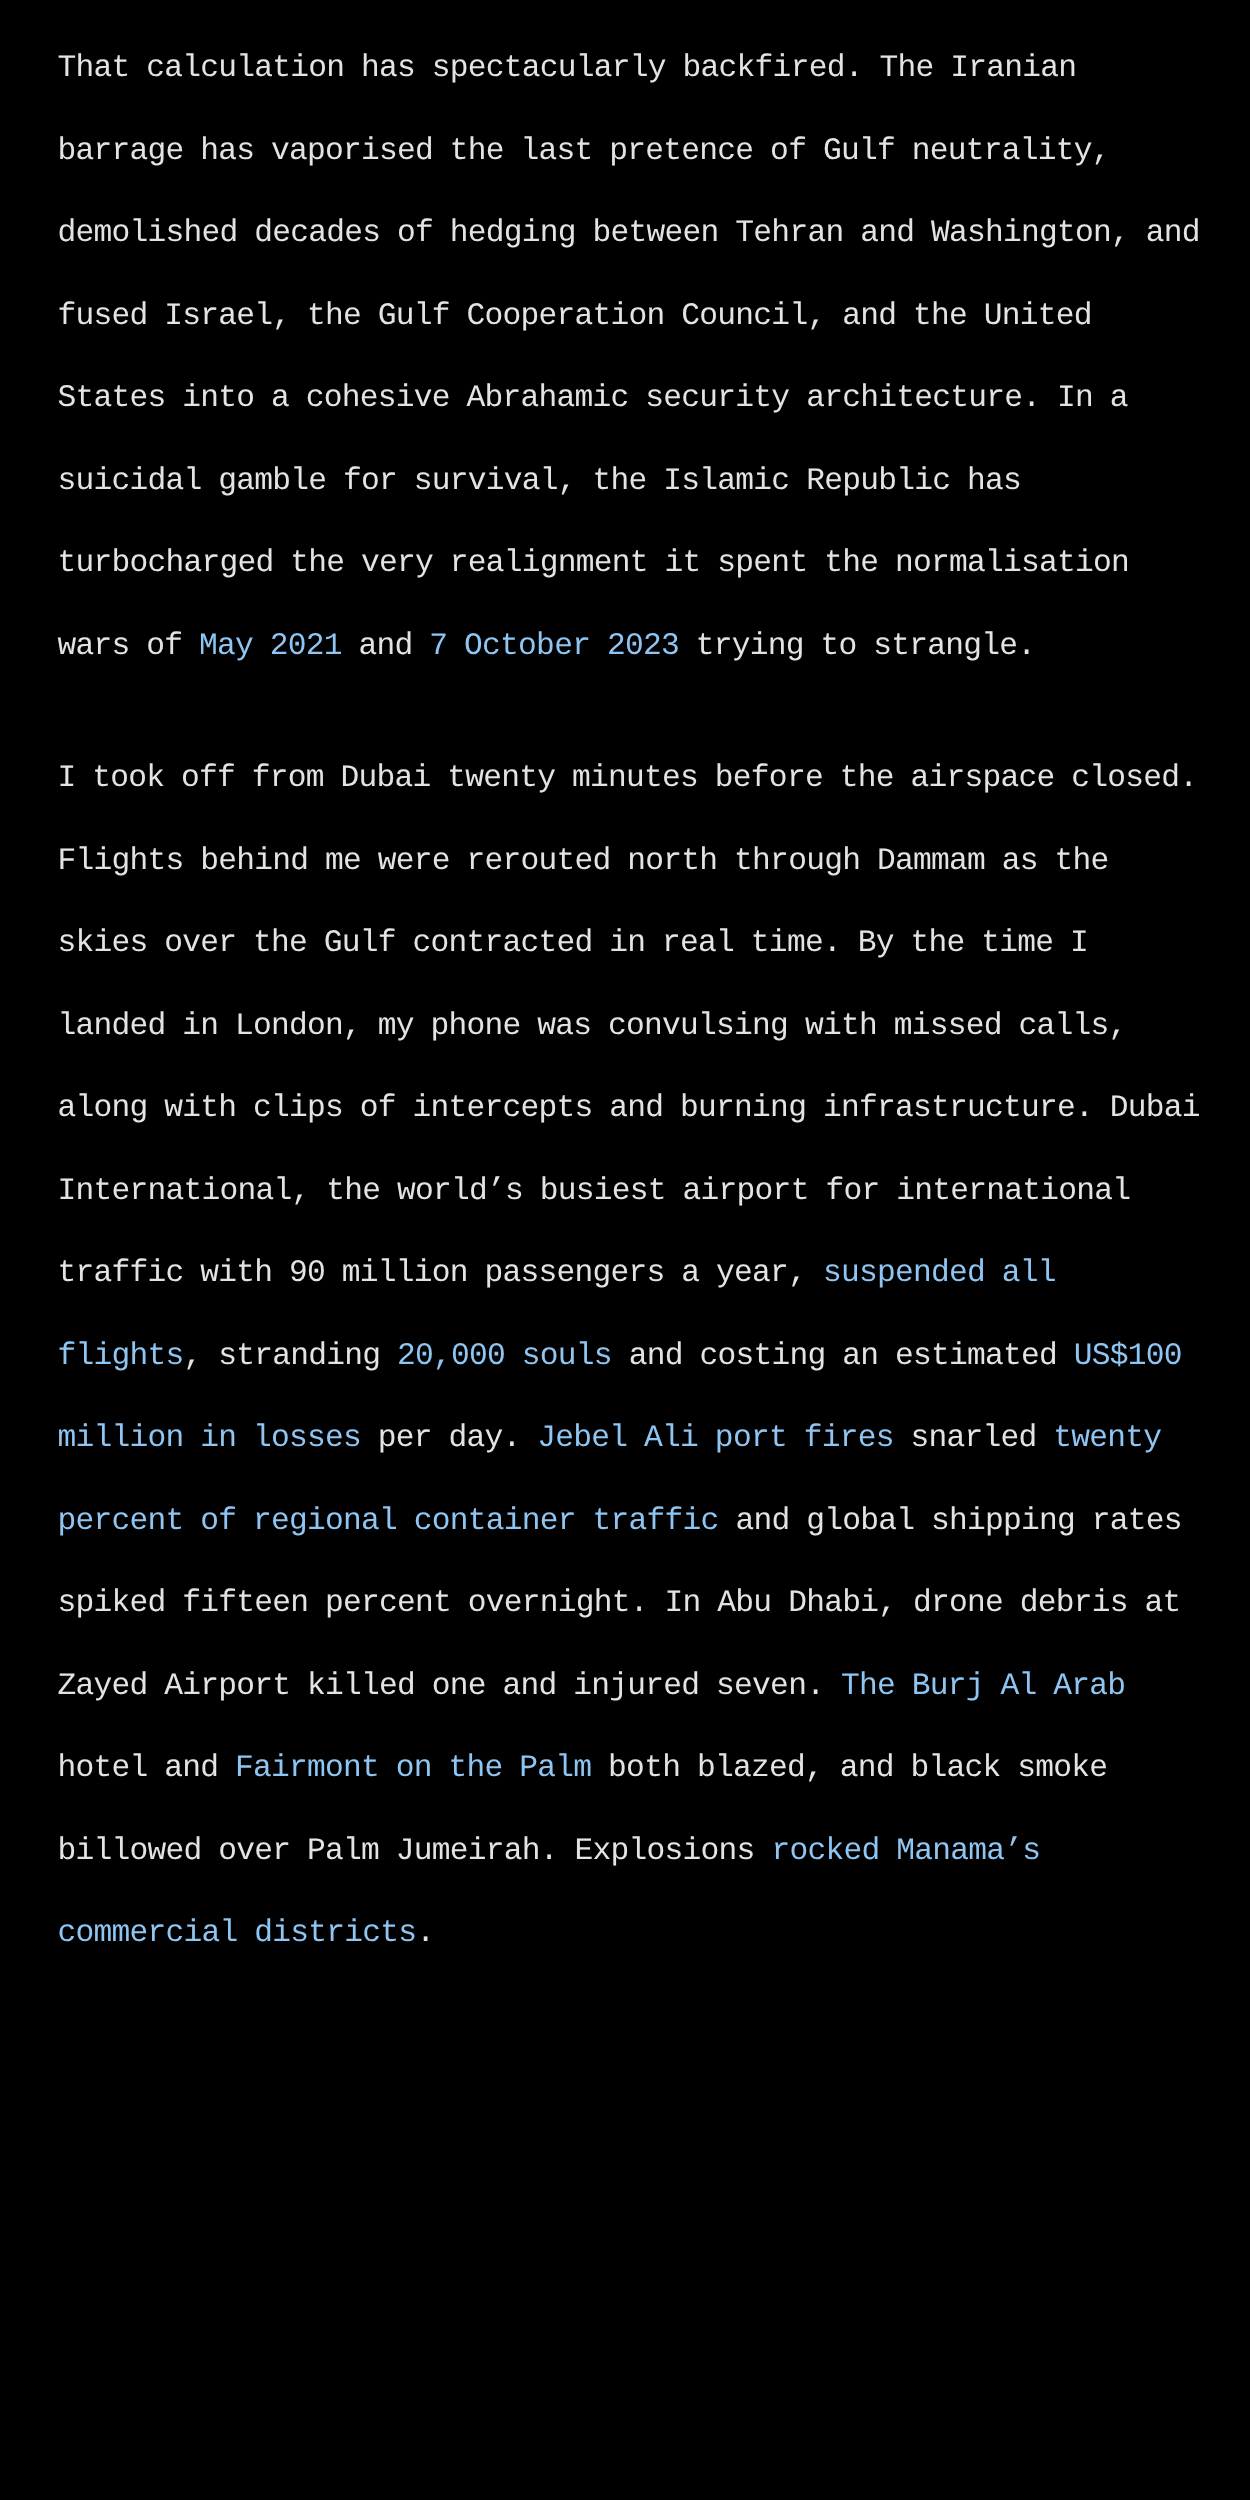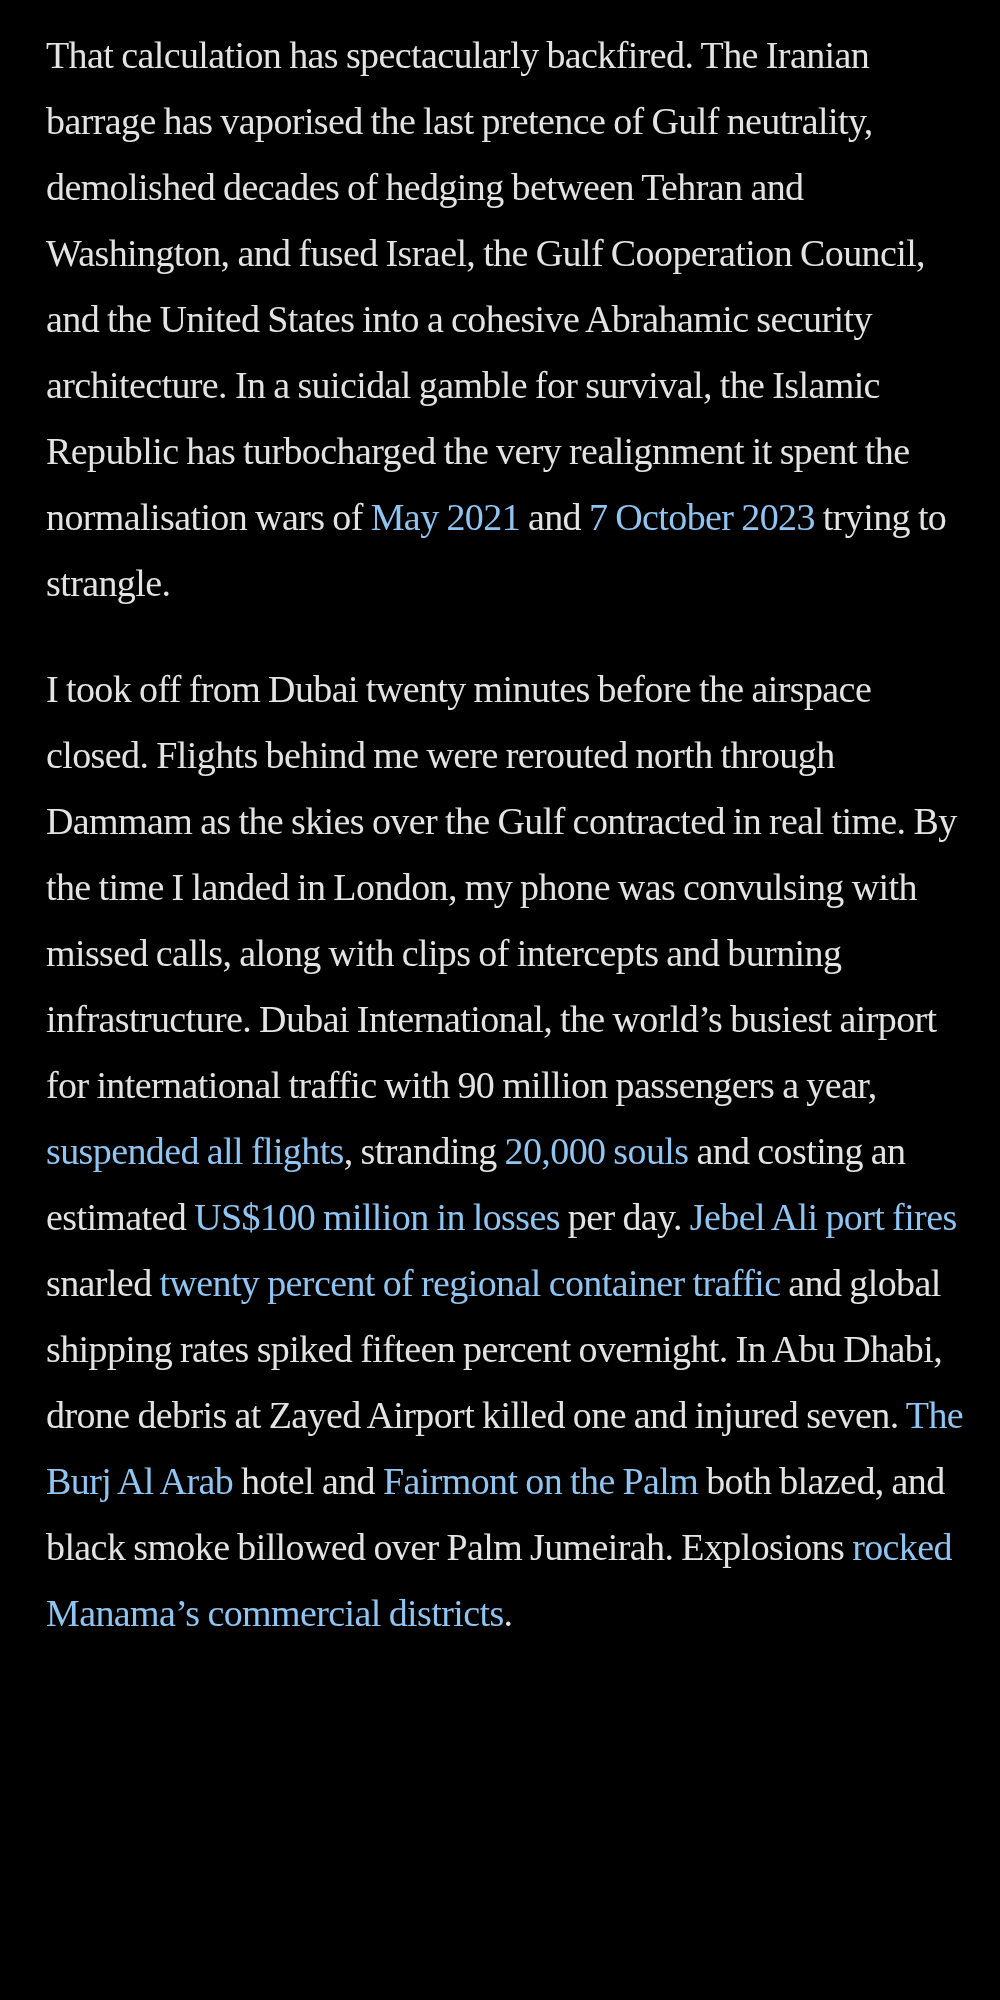--- a/index.html
+++ b/index.html
@@ -1,20 +1,20 @@
 <!DOCTYPE html>
 <html><head>
   <meta charset="utf-8">
   <style>
     html, body { margin: 0; padding: 0; background: #000000; }
     body { width: 1000px; height: 2000px; overflow: hidden; position: relative; }
     article {
       position: absolute; left: 46px; top: 22px; width: 920px;
-      font-family: Liberation Serif, serif;
-      font-size: 38px;
+      font-family: Liberation Mono, monospace;
+      font-size: 25px;
       line-height: 66px;
       color: #e3e3e3;
       letter-spacing: -0.6px;
       word-spacing: -1px;
     }
     article p { margin: 0 0 40px 0; }
     a.inline-link { color: #8ec5f2; text-decoration: none; }
   </style>
 </head>
 <body>

